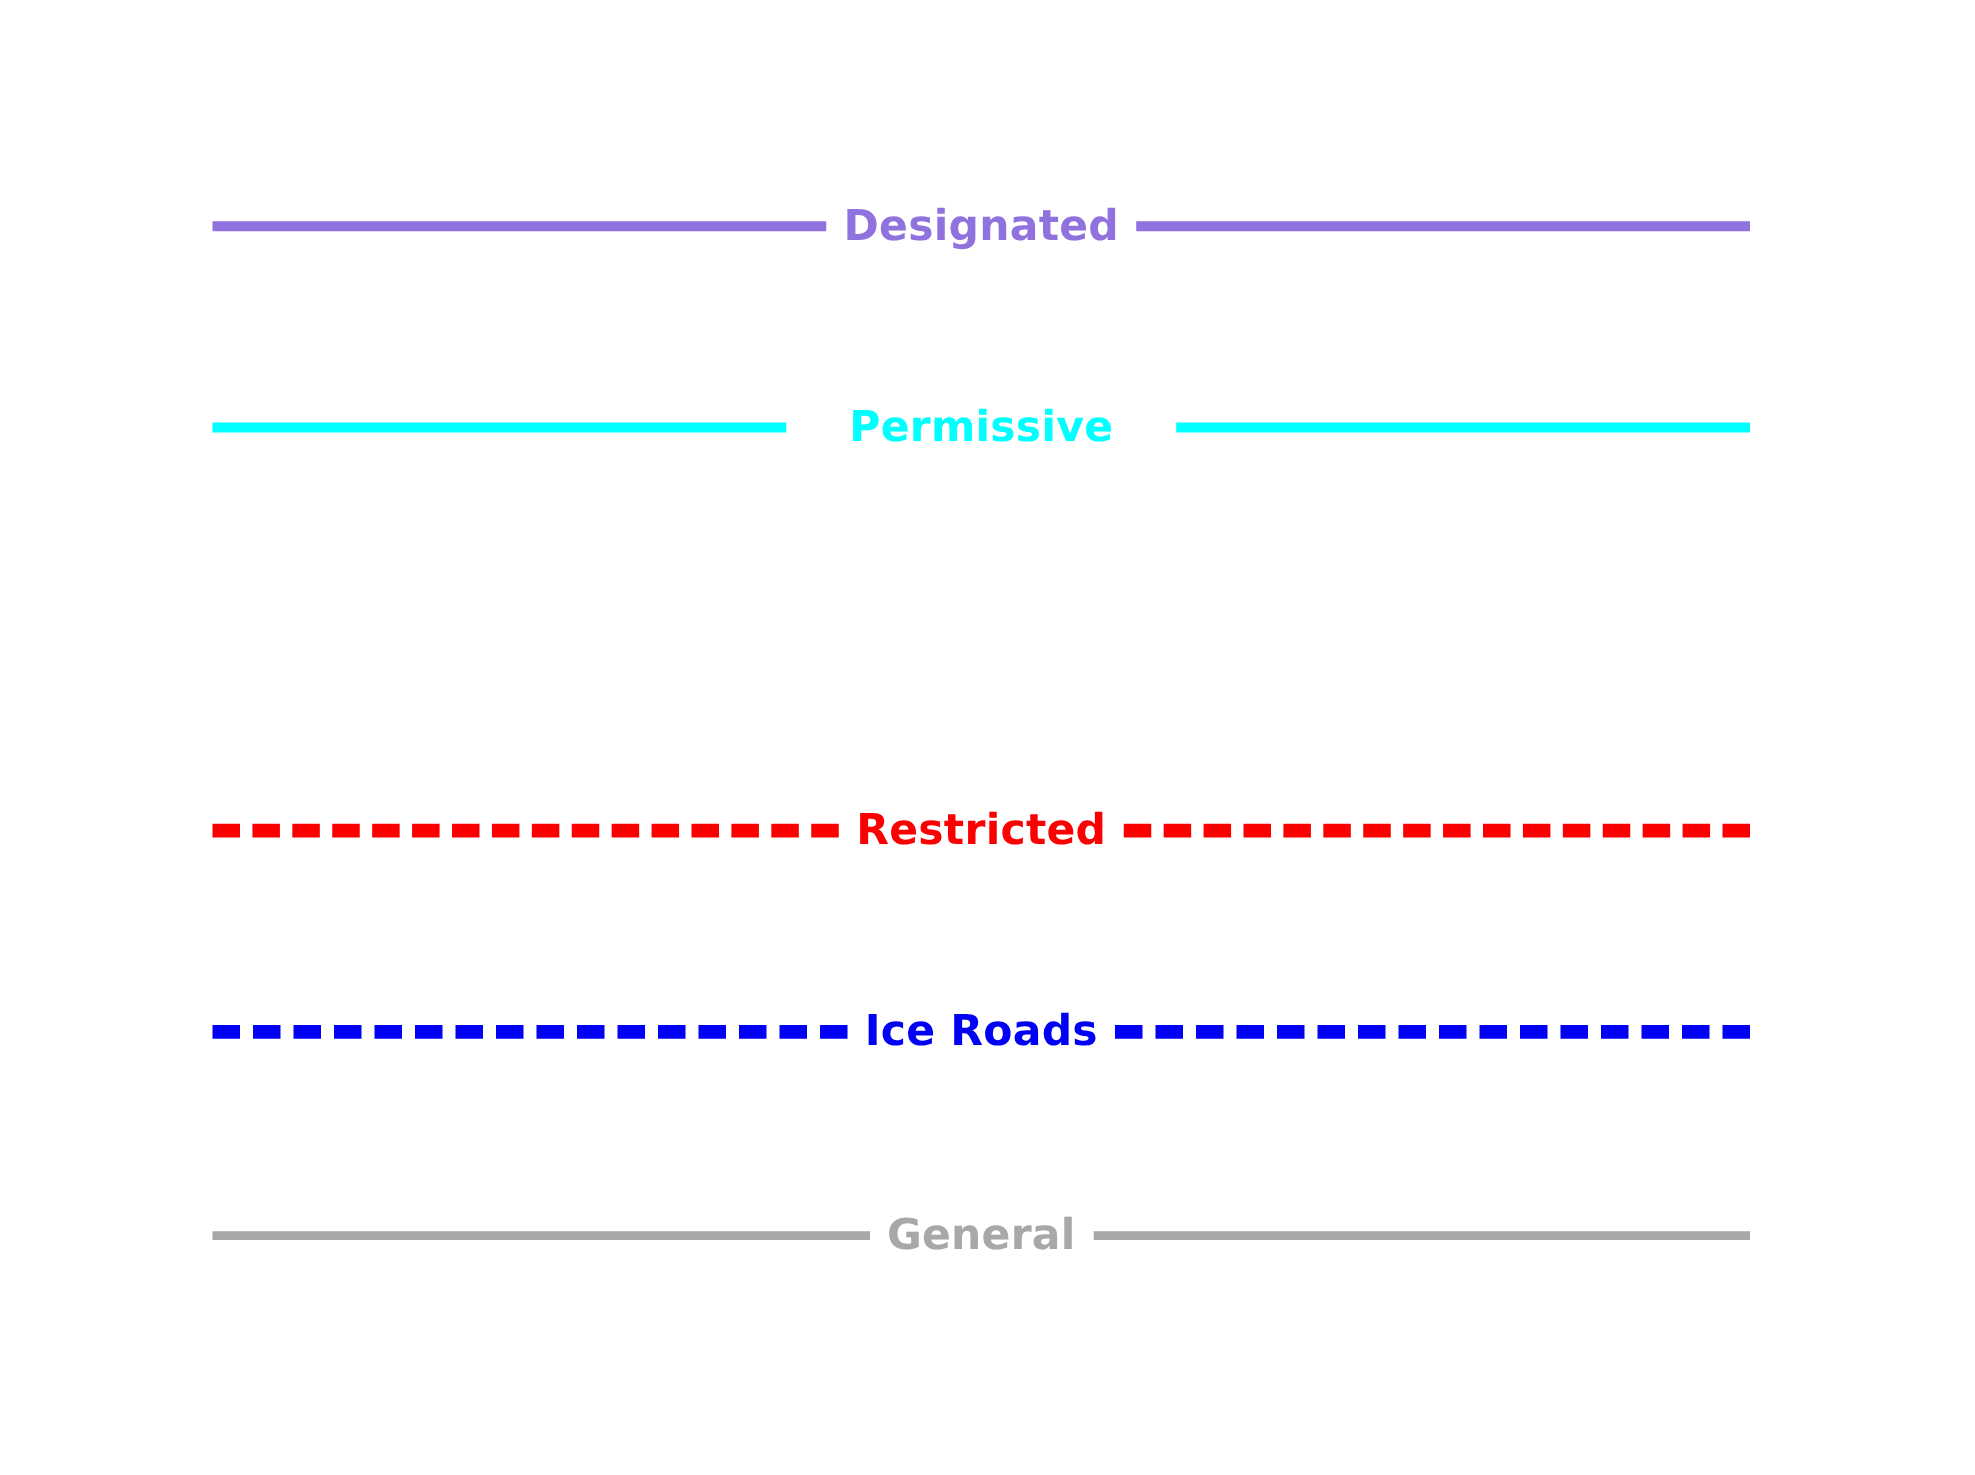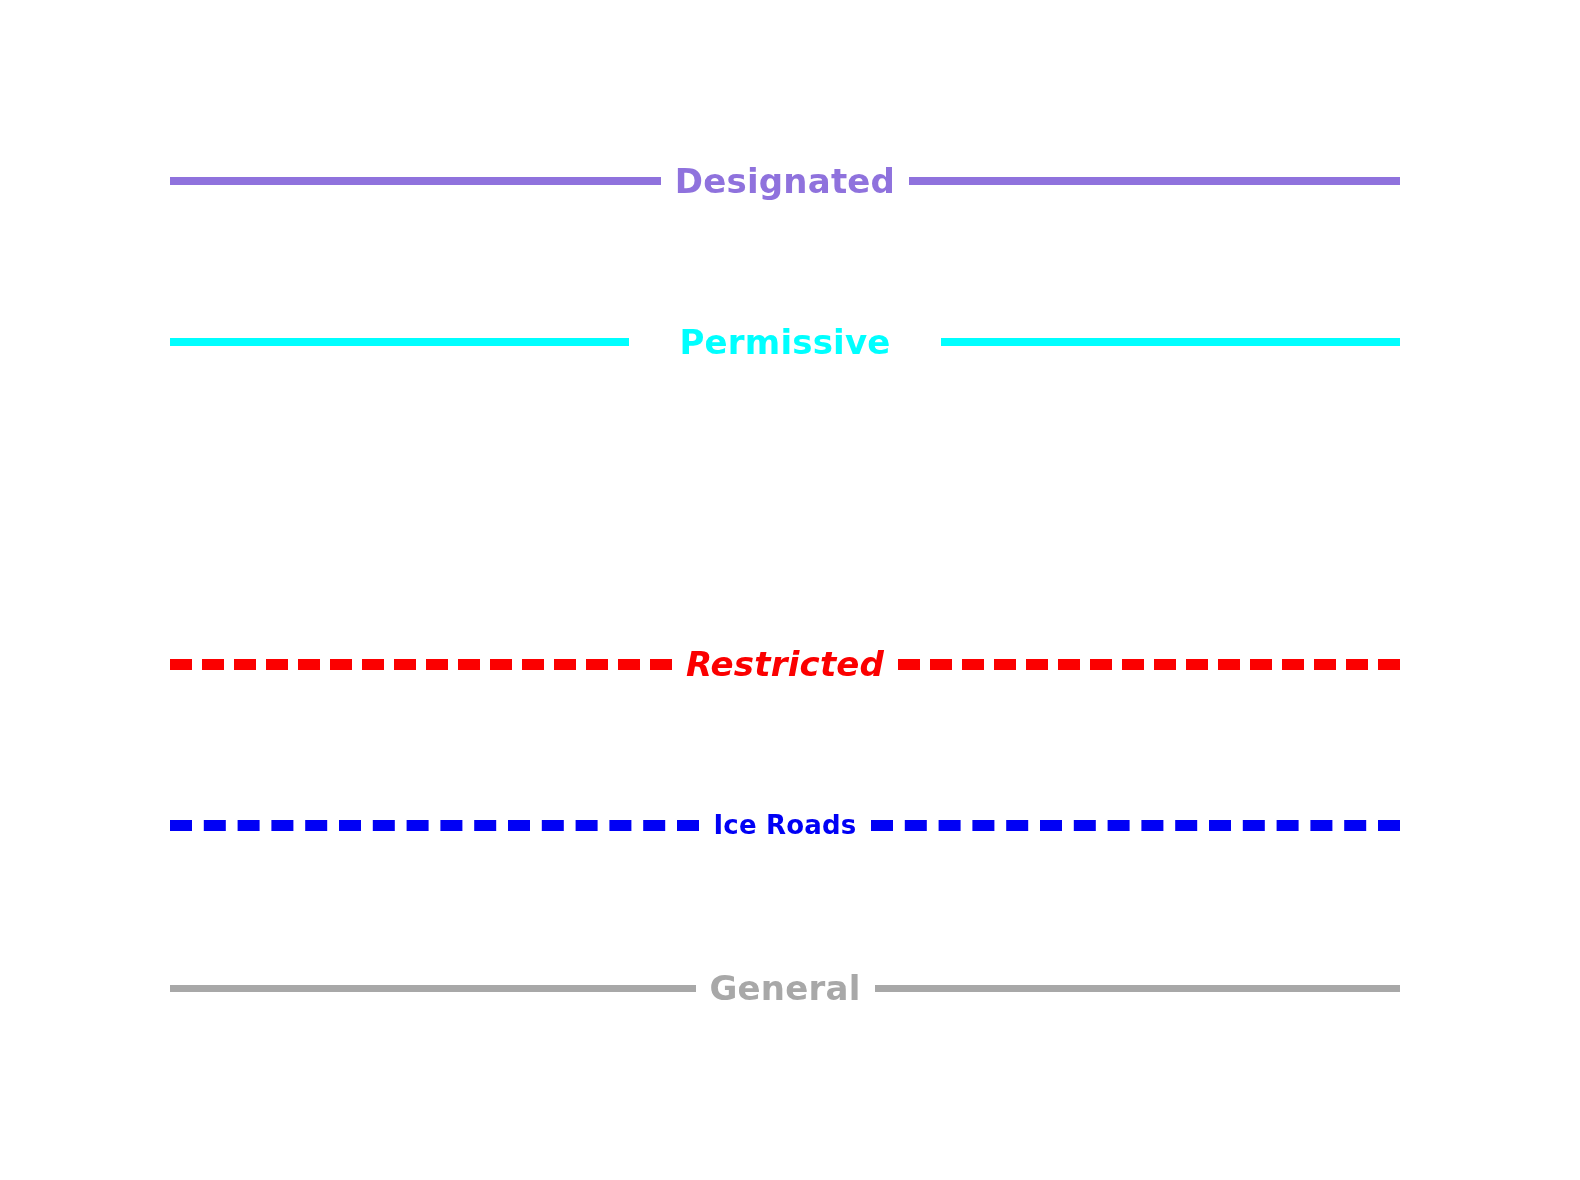--- a/index.html
+++ b/index.html
@@ -62,29 +62,29 @@
     <div class="line-seg" style="border-top: 8px solid rgb(143, 114, 221);"></div>
   </div>
 
   <div class="legend-row" style="top: 312px; gap: 36px;">
     <div class="line-seg" style="border-top: 8px solid rgb(0, 255, 255);"></div>
     <div class="legend-label" style="color: rgb(0, 255, 255); font-size: 34px;">Permissive</div>
     <div class="line-seg" style="border-top: 8px solid rgb(0, 255, 255);"></div>
   </div>
 
 
-  <div class="legend-row" style="top: 634px; font-style: italic;">
+  <div class="legend-row" style="top: 634px;">
     <div class="line-seg" style="border-top: 11px dashed rgb(251, 0, 0);"></div>
     <div class="legend-label" style="color: rgb(251, 0, 0); font-size: 34px;">Restricted</div>
     <div class="line-seg" style="border-top: 11px dashed rgb(251, 0, 0);"></div>
   </div>
 
   <div class="legend-row" style="top: 795px;">
     <div class="line-seg" style="border-top: 11px dashed rgb(0, 0, 245);"></div>
-    <div class="legend-label" style="color: rgb(0, 0, 245); font-size: 26px;">Ice Roads</div>
+    <div class="legend-label" style="color: rgb(0, 0, 245); font-size: 34px;">Ice Roads</div>
     <div class="line-seg" style="border-top: 11px dashed rgb(0, 0, 245);"></div>
   </div>
 
   <div class="legend-row" style="top: 958px; text-align: right;">
     <div class="line-seg" style="border-top: 7px solid rgb(168, 168, 168);"></div>
     <div class="legend-label" style="color: rgb(168, 168, 168); font-size: 34px;">General</div>
     <div class="line-seg" style="border-top: 7px solid rgb(168, 168, 168);"></div>
   </div>
 
 </div>

